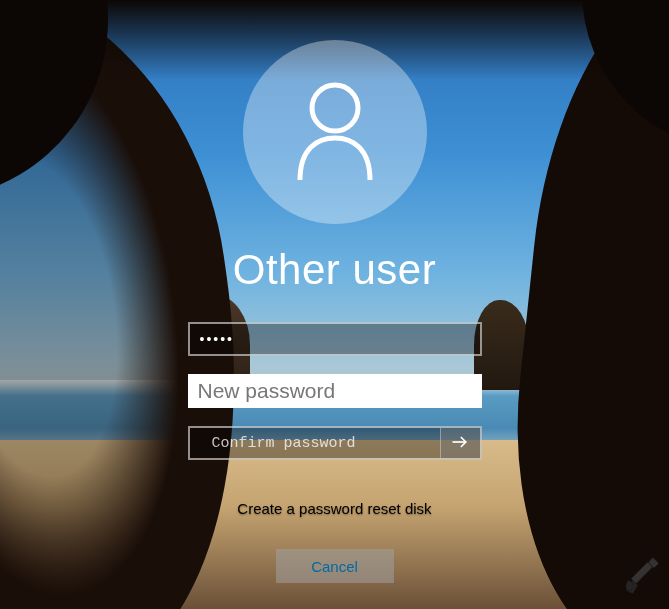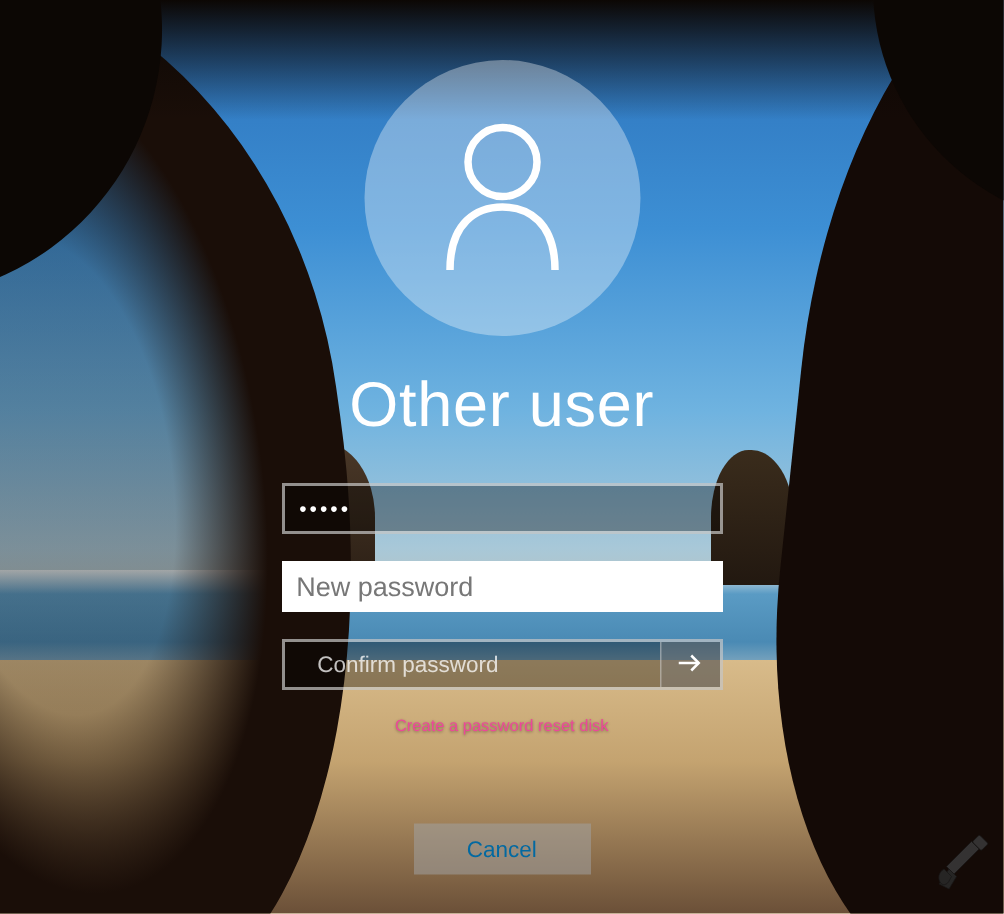--- a/index.html
+++ b/index.html
@@ -151,21 +151,21 @@
     .input-dark.dots {
       letter-spacing: 2px;
       font-size: 14px;
     }
     .input-white {
       width: 294px;
       height: 34px;
       background: #ffffff;
       border: none;
       color: #222;
-      font-size: 18px;
+      font-size: 21px;
       padding: 0 10px;
       outline: none;
       font-family: inherit;
     }
     .input-white::placeholder {
       color: #777;
     }
     .confirm-row {
       display: flex;
       width: 294px;
@@ -174,42 +174,43 @@
       background: rgba(0,0,0,0.35);
     }
     .confirm-input {
       flex: 1;
       background: transparent;
       border: none;
       color: #fff;
       font-size: 15px;
       padding: 0 22px;
       outline: none;
-      font-family: Liberation Sans, sans-serif;
+      font-family: Liberation Mono, monospace;
     }
     .confirm-input::placeholder {
       color: rgba(255,255,255,0.75);
     }
     .submit-btn {
       width: 40px;
       background: rgba(120,120,120,0.45);
       border: none;
       border-left: 1px solid rgba(255,255,255,0.35);
       display: flex;
       align-items: center;
       justify-content: center;
       cursor: pointer;
     }
     .submit-btn svg {
       width: 20px;
       height: 20px;
     }
     .reset-link {
-      color: #ec4899;
-      font-size: 11px;
+      color: #000000;
+      font-size: 15px;
+      margin-top: 22px;
       cursor: pointer;
       text-shadow: 0 1px 2px rgba(0,0,0,0.4);
     }
     .cancel-btn {
       position: absolute;
       bottom: 26px;
       left: 50%;
       transform: translateX(-50%);
       width: 118px;
       height: 34px;

